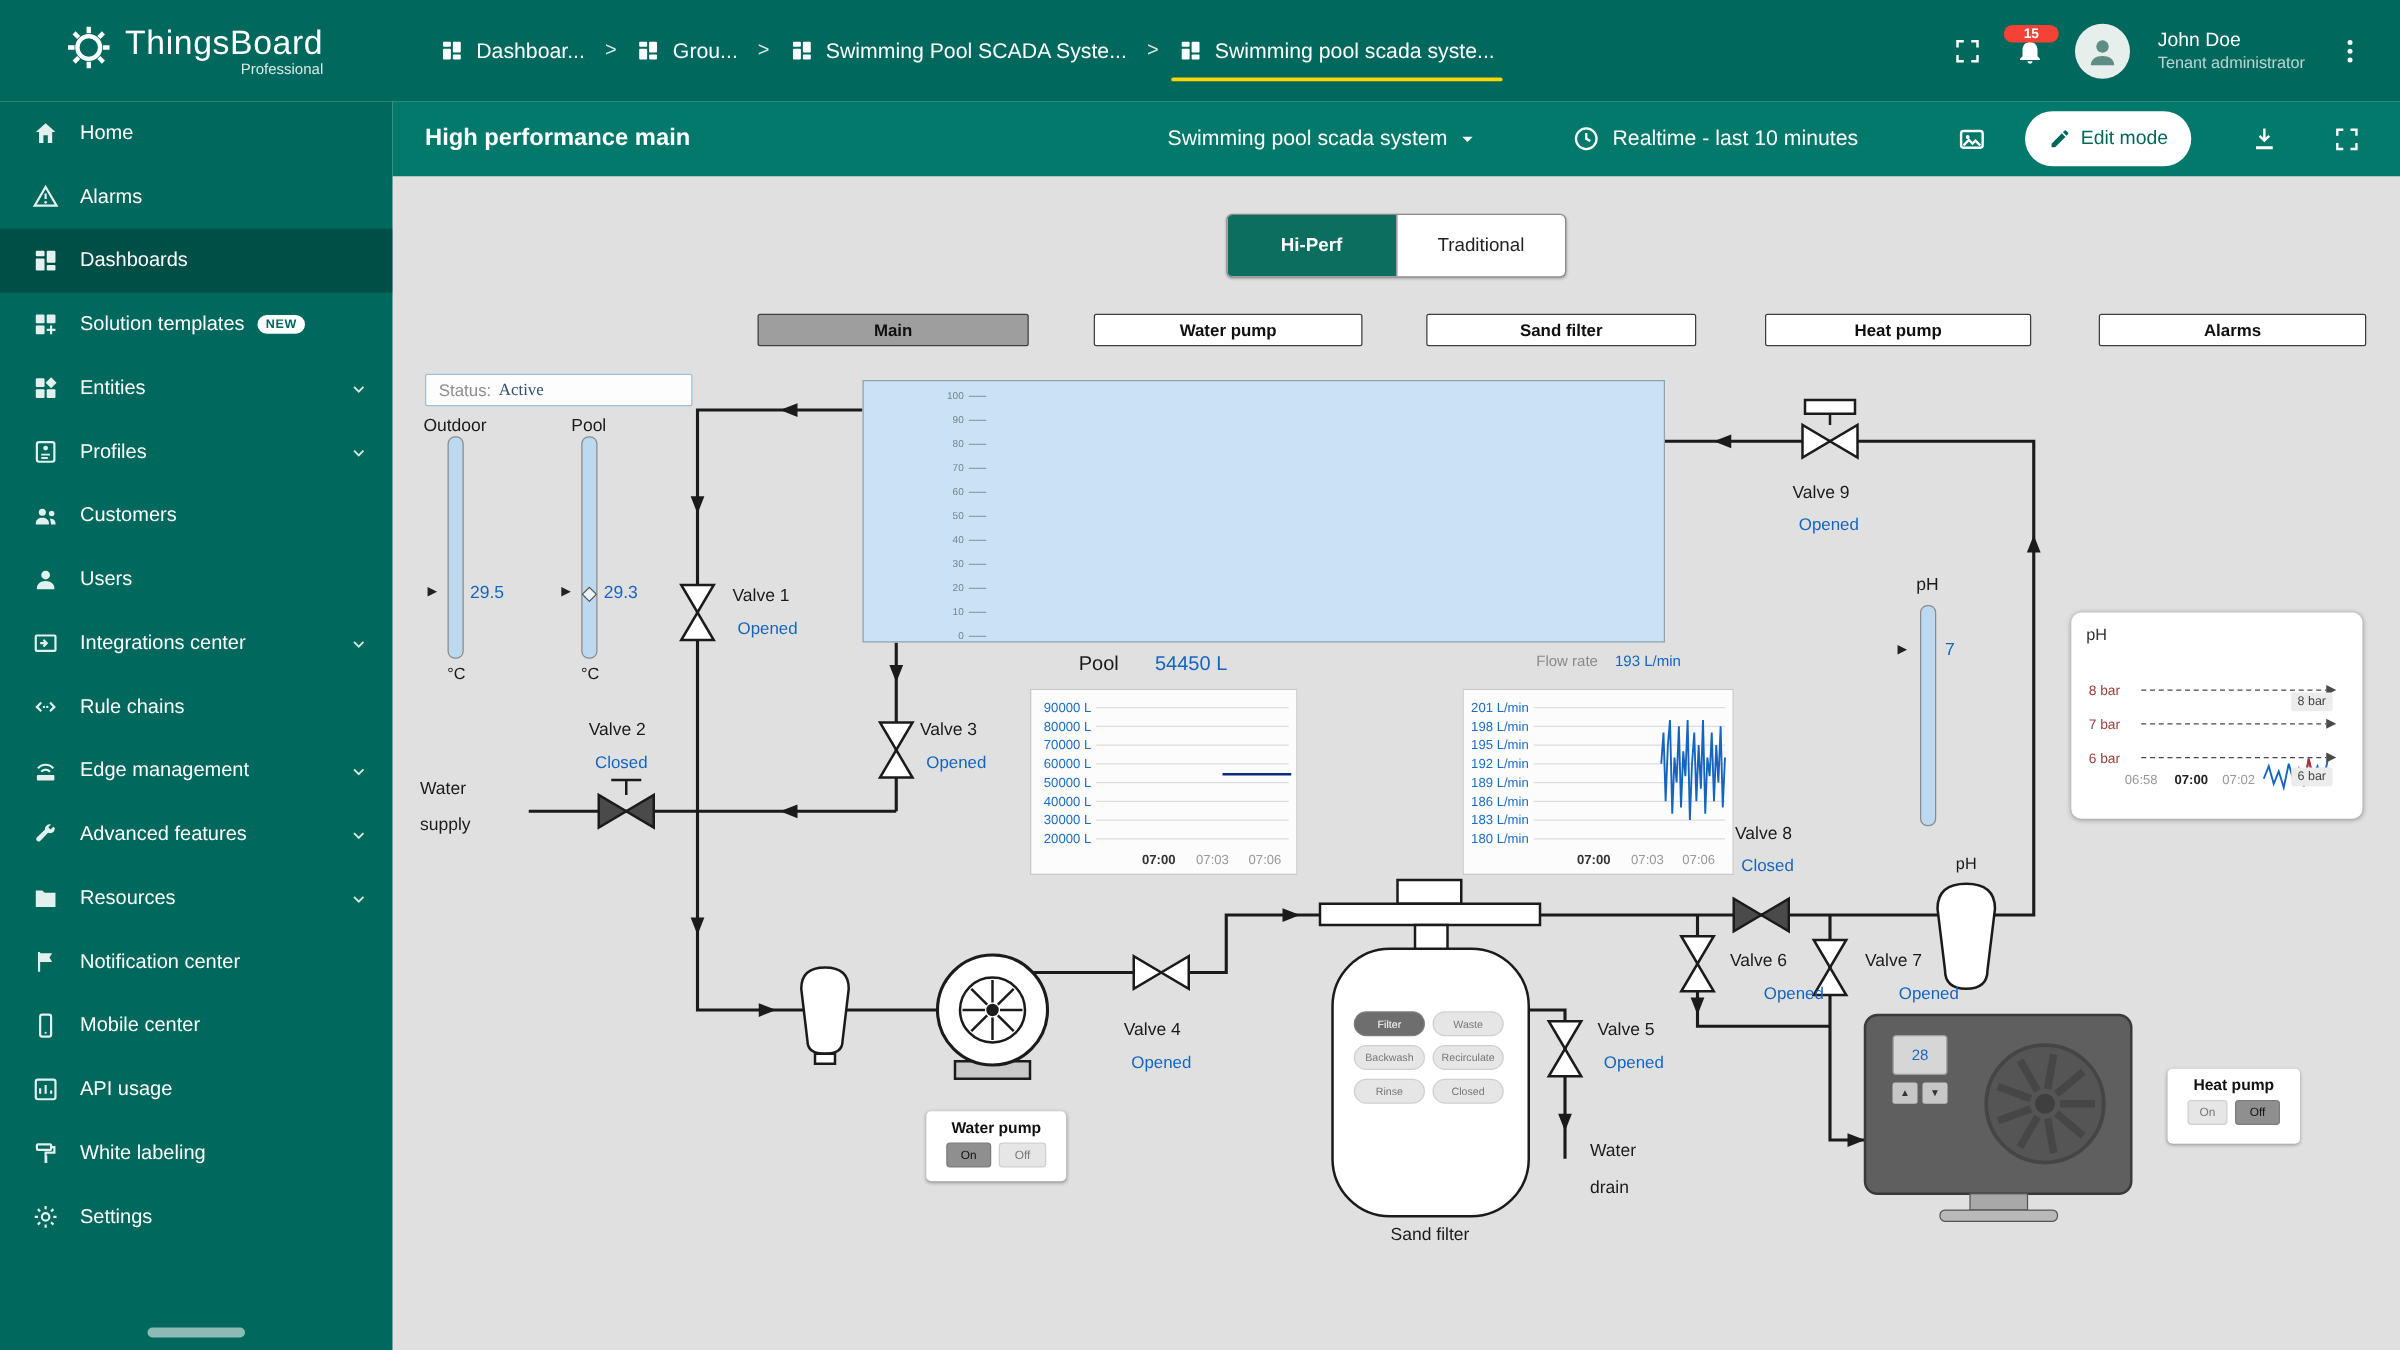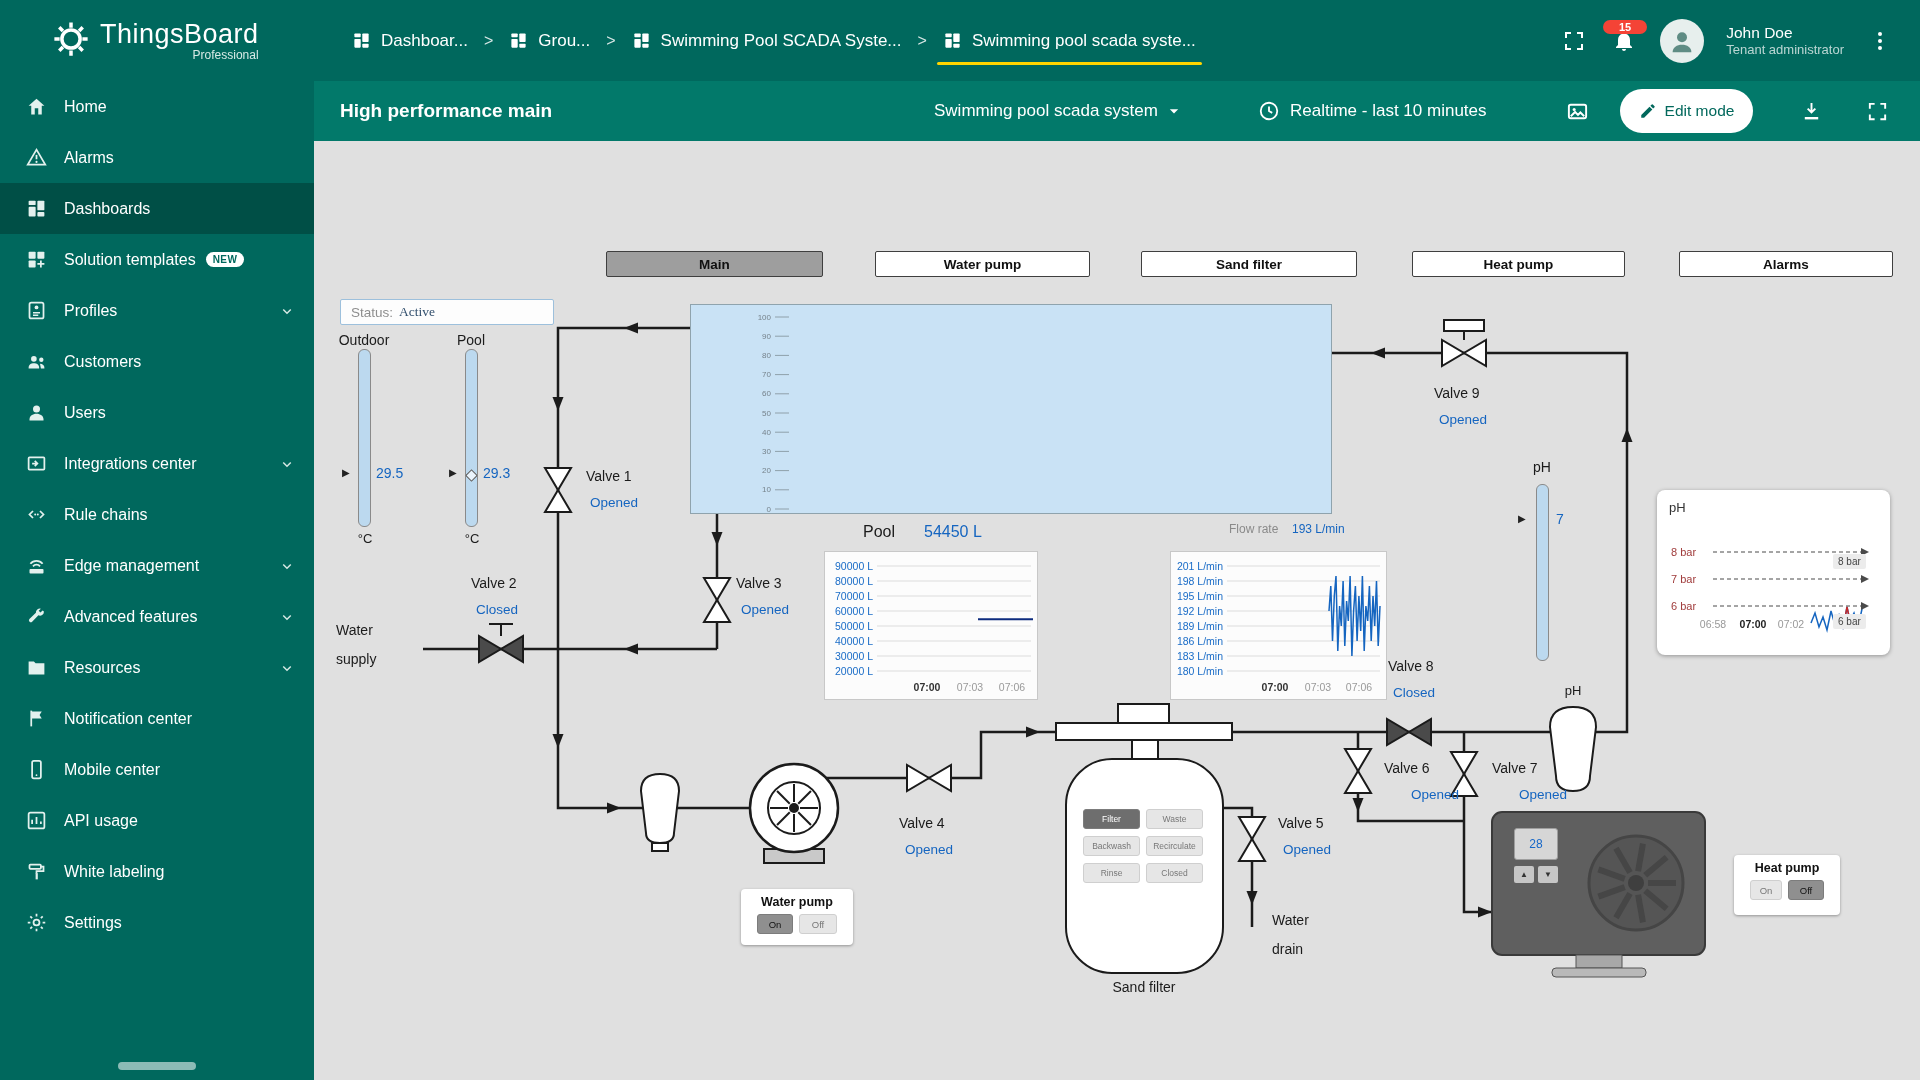--- a/index.html
+++ b/index.html
@@ -99,21 +99,21 @@
   .ph-x.b{color:#222;font-weight:700;}
   
   .panel{position:absolute;background:#fff;border-radius:4px;box-shadow:0 1px 3px rgba(0,0,0,.35);z-index:3;}
   .panel .ptitle{display:block;text-align:center;font-size:12.5px;font-weight:700;color:#111;margin-top:6px;}
   .panel .btn-row{display:flex;justify-content:center;gap:6px;margin-top:5px;}
   .mini-btn{height:20px;display:flex;align-items:center;justify-content:center;border-radius:3px;
     background:#e6e6e6;color:#777;font-size:9.5px;cursor:pointer;border:1px solid #cfcfcf;box-sizing:border-box;}
   .mini-btn.sel{background:#8f8f8f;color:#111;border-color:#7c7c7c;}
   .sand-grid{left:769px;top:668px;width:120px;display:grid;grid-template-columns:57px 57px;
     grid-auto-rows:22px;gap:5px 6px;z-index:3;}
-  .sand-grid .mini-btn{font-size:8.5px;}
+  .sand-grid .mini-btn{font-size:8.5px;border-radius:10px;}
   .sand-grid .mini-btn.sel{background:#6e6e6e;color:#fff;}
   .hp-display{left:1200px;top:687px;width:44px;height:32px;background:#d6d6d6;border:1px solid #9e9e9e;
     border-radius:3px;display:flex;align-items:center;justify-content:center;font-size:12px;color:#1667c8;z-index:3;box-sizing:border-box;}
   .hp-btn{position:absolute;top:725px;width:20px;height:17px;background:#c6c6c6;border-radius:2px;
     display:flex;align-items:center;justify-content:center;font-size:8px;color:#333;z-index:3;cursor:pointer;}
   svg text{font-family:"Liberation Sans",sans-serif;}
 </style>
 </head>
 <body>
 
@@ -234,20 +234,32 @@
             <rect x="3" y="3" width="8" height="8" rx="1"></rect>
             <rect x="13" y="3" width="8" height="8" rx="1"></rect>
             <rect x="3" y="13" width="8" height="8" rx="1"></rect>
             <path d="M17 13v8M13 17h8" stroke="currentColor" stroke-width="2" fill="none"></path>
           </svg></span>
         <span class="nav-label">Solution templates</span>
         <span class="nav-badge">NEW</span>
       </div>
       <div class="nav-item">
         <span class="nav-icon"><svg viewBox="0 0 24 24" fill="currentColor">
+            <rect x="3" y="13" width="8" height="8" rx="1"></rect>
+            <rect x="13" y="13" width="8" height="8" rx="1"></rect>
+            <rect x="3" y="3" width="8" height="8" rx="1"></rect>
+            <path d="M17 2l5 5-5 5-5-5Z"></path>
+          </svg></span>
+        <span class="nav-label">Entities</span>
+        <span class="nav-chev"><svg viewBox="0 0 24 24">
+            <path d="M7 10l5 5 5-5" fill="none" stroke="currentColor" stroke-width="2"></path>
+          </svg></span>
+      </div>
+      <div class="nav-item">
+        <span class="nav-icon"><svg viewBox="0 0 24 24" fill="currentColor">
             <rect x="4" y="3" width="16" height="18" rx="2" fill="none" stroke="currentColor" stroke-width="2"></rect>
             <circle cx="12" cy="8.5" r="2.2"></circle>
             <path d="M8 14.5h8M8 17.5h6" stroke="currentColor" stroke-width="1.8" fill="none"></path>
           </svg></span>
         <span class="nav-label">Profiles</span>
         <span class="nav-chev"><svg viewBox="0 0 24 24">
             <path d="M7 10l5 5 5-5" fill="none" stroke="currentColor" stroke-width="2"></path>
           </svg></span>
       </div>
       <div class="nav-item">
@@ -504,20 +516,24 @@
           </g>
         <g class="valve" transform="translate(1150,212)">
           <polygon points="-22,-13 -22,13 0,0" fill="#ffffff"></polygon>
             <polygon points="22,-13 22,13 0,0" fill="#ffffff"></polygon>
           <rect x="-20" y="-33" width="40" height="11" fill="#fff"></rect>
             <path d="M0 -22 V-13" fill="none"></path>
           </g>
       </g>
     </svg>
 
+    <div class="toggle ov">
+      <div class="seg sel">Hi-Perf</div>
+      <div class="seg">Traditional</div>
+    </div>
 
     <div class="status-field ov">
       <span class="k">Status:</span>
       <span class="v">Active</span>
     </div>
     <div id="scada-nav">
         <div class="scada-btn sel" style="left: 292px; width: 217px;">Main</div>
         <div class="scada-btn" style="left: 561px; width: 215px;">Water pump</div>
         <div class="scada-btn" style="left: 827px; width: 216px;">Sand filter</div>
         <div class="scada-btn" style="left: 1098px; width: 213px;">Heat pump</div>

